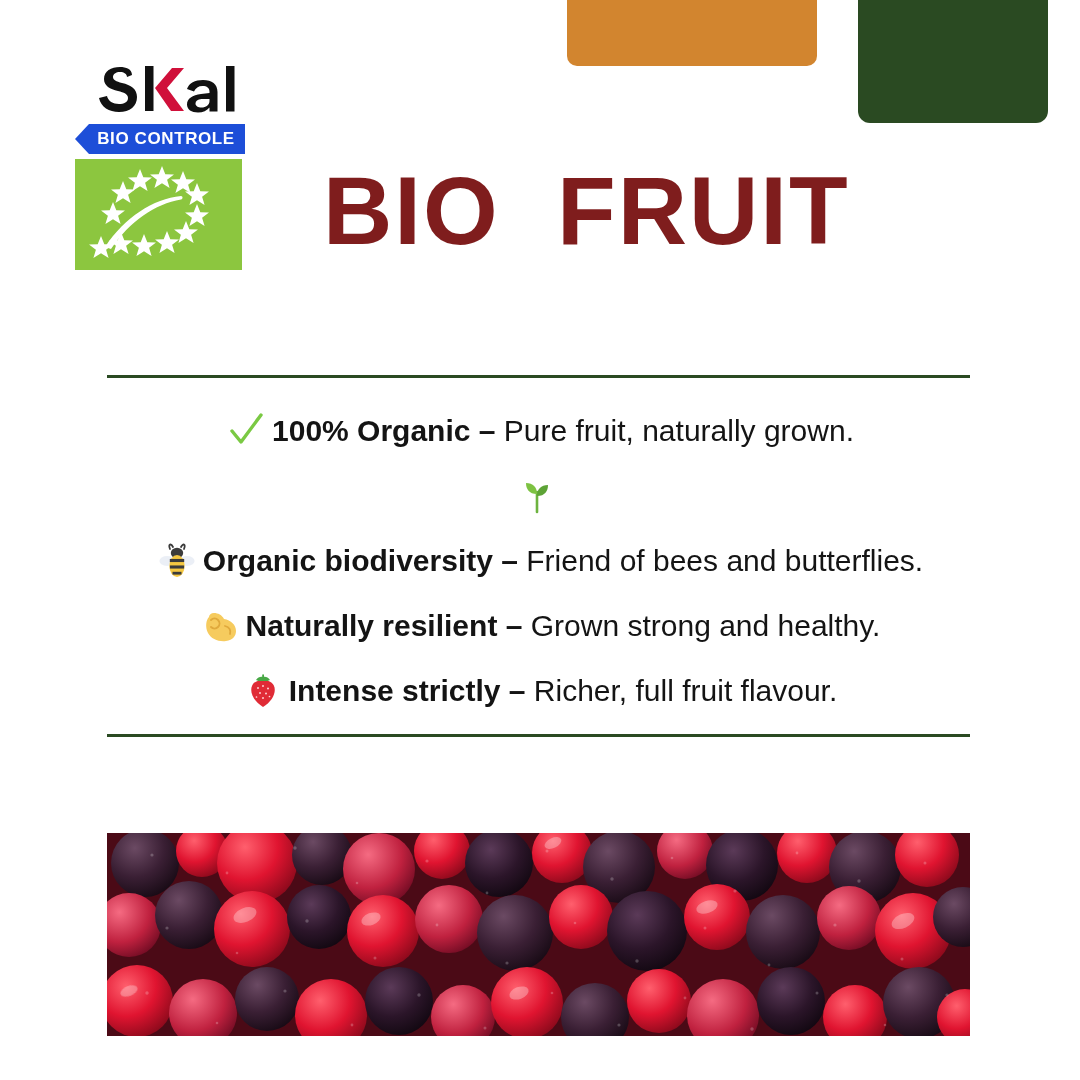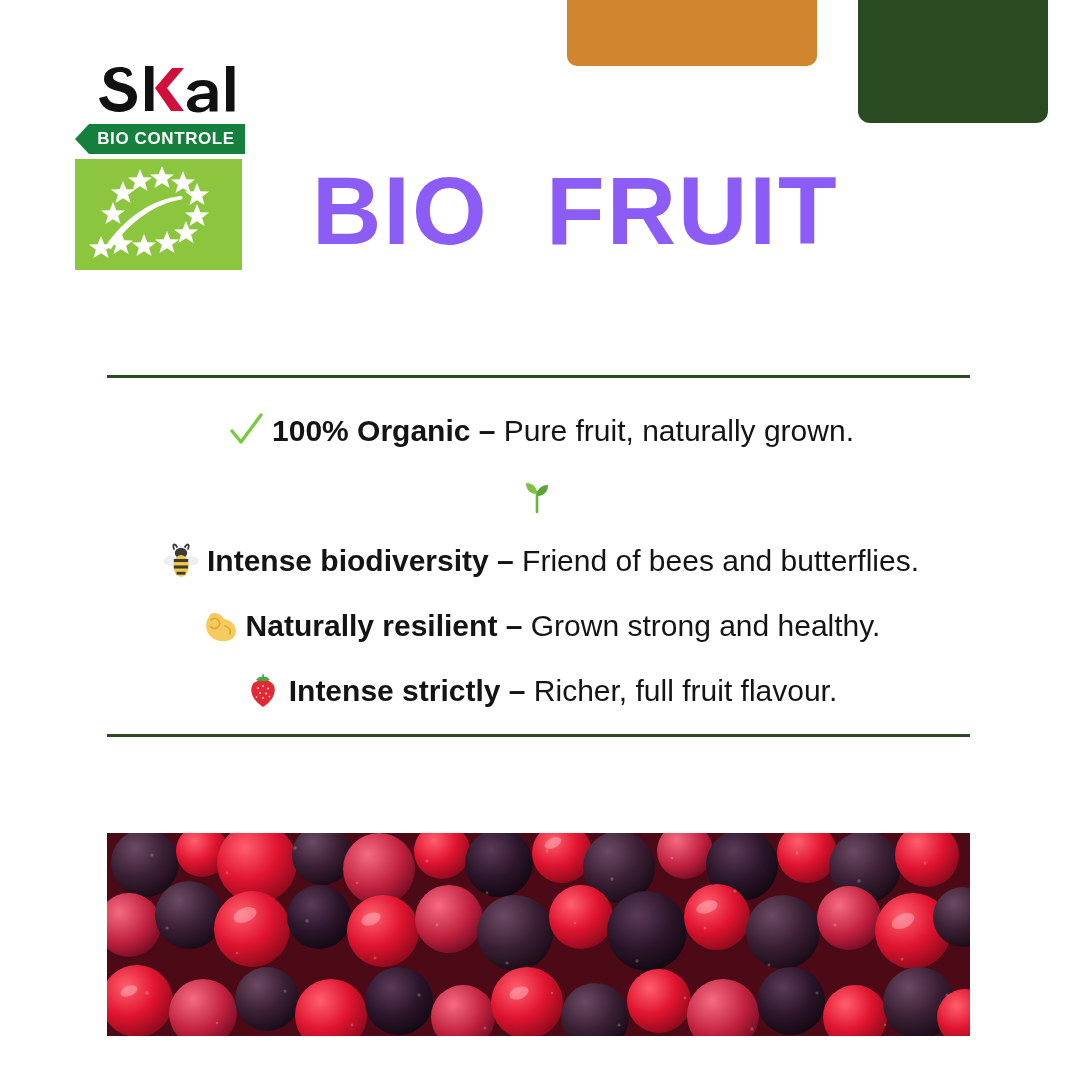--- a/index.html
+++ b/index.html
@@ -48,21 +48,21 @@
     height: 54px;
     margin-left: 24px;
   }
   .skal-word svg { display: block; }
 
   .bio-controle {
     position: relative;
     width: 170px;
     height: 30px;
     margin-top: 4px;
-    background: #15803d;
+    background: #1d4ed8;
     clip-path: polygon(0% 50%, 14px 0%, 100% 0%, 100% 100%, 14px 100%);
     display: flex;
     align-items: center;
     justify-content: center;
   }
   .bio-controle span {
     color: #ffffff;
     font-size: 17px;
     font-weight: 700;
     letter-spacing: 0.6px;
@@ -74,27 +74,27 @@
     margin-top: 5px;
     width: 167px;
     height: 111px;
     background: #8cc63f;
   }
   .euroleaf svg { display: block; }
 
   
   .page-title {
     position: absolute;
-    left: 312px;
+    left: 323px;
     top: 163px;
     font-size: 96px;
     line-height: 1;
     font-weight: 700;
     letter-spacing: 2px;
-    color: #8b5cf6;
+    color: #7f1d1d;
     white-space: pre;
     font-family: "Liberation Sans", sans-serif;
   }
 
   
   .divider {
     position: absolute;
     left: 107px;
     width: 863px;
     height: 3px;
@@ -238,21 +238,21 @@
         <path d="M27 8 C29 3 26 2 24 6" stroke="#3b3b3b" stroke-width="1.8" fill="none" stroke-linecap="round"></path>
         <ellipse cx="20" cy="12" rx="6.2" ry="5.2" fill="#3b3b3b"></ellipse>
         <ellipse cx="10" cy="20" rx="7.5" ry="5" fill="#e9eef5" opacity="0.92"></ellipse>
         <ellipse cx="30" cy="20" rx="7.5" ry="5" fill="#e9eef5" opacity="0.92"></ellipse>
         <ellipse cx="20" cy="25" rx="7.6" ry="11" fill="#f5c842"></ellipse>
         <path d="M12.8 19.5 L27.2 19.5" stroke="#3b3b3b" stroke-width="3.1"></path>
         <path d="M12.9 26 L27.1 26" stroke="#3b3b3b" stroke-width="3.1"></path>
         <path d="M15.5 32.2 L24.5 32.2" stroke="#3b3b3b" stroke-width="2.8"></path>
       </svg>
     </span>
-    <span class="feat-text"><b class="feat-bold">Intense biodiversity –</b><span class="feat-rest"> Friend of bees and butterflies.</span></span>
+    <span class="feat-text"><b class="feat-bold">Organic biodiversity –</b><span class="feat-rest"> Friend of bees and butterflies.</span></span>
   </div>
 
   <div class="feature-row">
     <span class="feat-icon">
       <svg viewBox="0 0 40 40" aria-hidden="true">
         <path d="M9 11 C6 14 5 21 8 27 C11 33 19 36 26 35 C33 34 36 30 36 25 C36 19 31 14 24 13 C22 9 18 7 14 7 C11 7 9 9 9 11 Z" fill="#f6cb5e"></path>
         <path d="M11 14 C13 12 16 12 18 14 C20 16 20 19 18 21 C16 23 13 23 11 21" fill="none" stroke="#e0a93c" stroke-width="1.9" stroke-linecap="round"></path>
         <path d="M25 20 C29 21 31 24 30 28" fill="none" stroke="#e0a93c" stroke-width="1.8" stroke-linecap="round"></path>
       </svg>
     </span>

